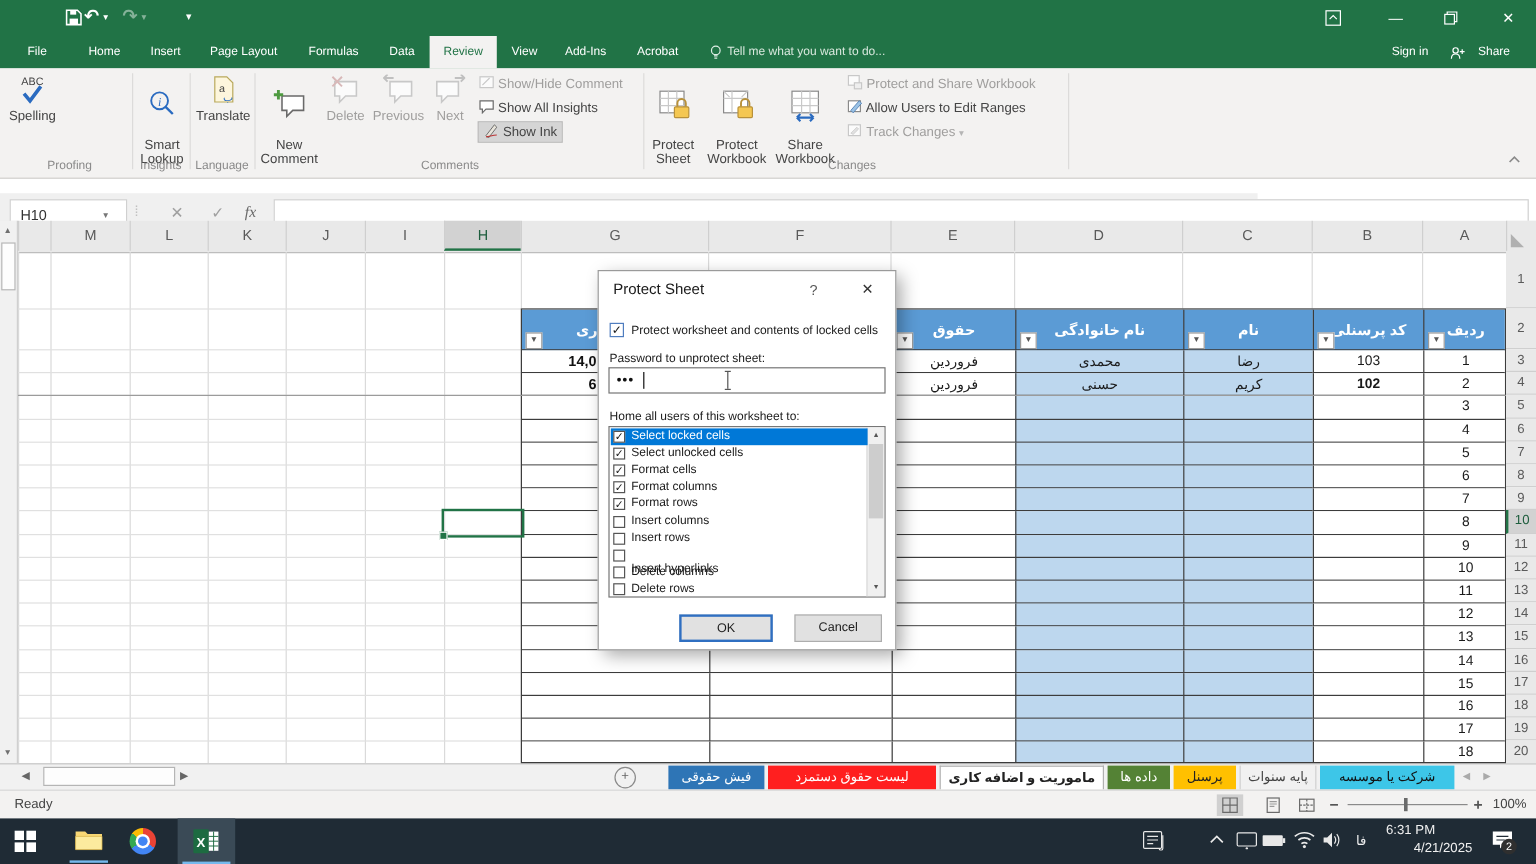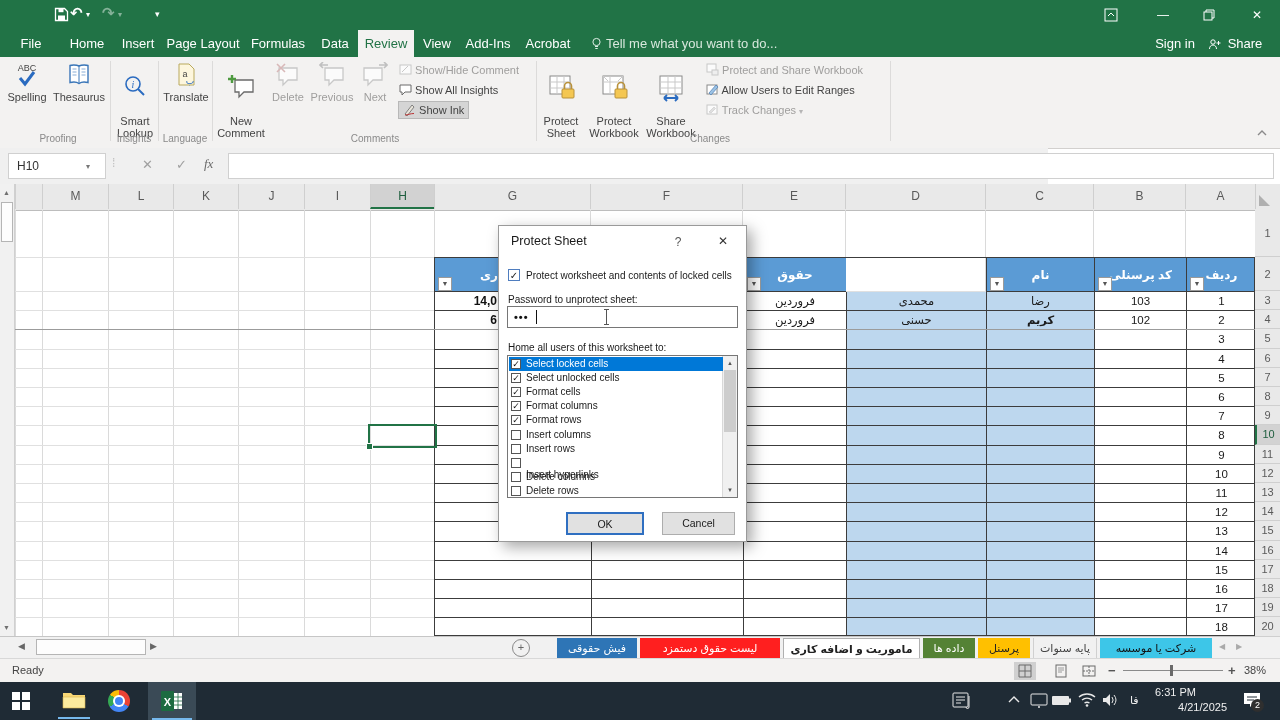--- a/index.html
+++ b/index.html
@@ -8,33 +8,33 @@
        -webkit-font-smoothing:antialiased;}
   .abs{position:absolute;}
   
   .titlebar{left:0;top:0;width:1280px;height:30px;background:#217346;color:#fff;}
   .qat{color:#fff;font-size:13px;}
   .dim{opacity:.45;}
   .wintitle{left:0;top:7px;width:1280px;text-align:center;font-size:12px;color:#eaf3ee;}
   .winbtn{top:8px;color:#fff;font-size:12px;width:30px;text-align:center;}
   
   .tabbar{left:0;top:30px;width:1280px;height:27px;background:#217346;}
-  .rtab{top:0;height:27px;line-height:27px;color:#fff;font-size:13px;text-align:center;}
+  .rtab{top:0;height:27px;line-height:27px;color:#fff;font-size:10px;text-align:center;}
   .rtab.active{background:#f3f2f1;color:#217346;}
   
   .ribbon{left:0;top:57px;width:1280px;height:91px;background:#f3f2f1;border-bottom:1px solid #d2d0ce;}
   .bigbtn{top:3px;height:72px;text-align:center;font-size:11px;line-height:12px;color:#444;}
   .bigbtn .bicon{display:block;margin:2px auto 3px auto;width:26px;height:26px;}
   .grouplabel{top:76px;font-size:10px;color:#8a8a8a;text-align:center;}
   .gsep{top:4px;width:1px;height:80px;background:#dcdbda;}
   .smallbtn{height:16px;font-size:11px;color:#444;line-height:16px;white-space:nowrap;}
   .gray{color:#9f9e9d;}
   .pressed{background:#d5d5d5;outline:1px solid #b8b8b8;}
   
-  .fbar{left:0;top:148px;width:1048px;height:36px;background:#f0f0f0;border-bottom:1px solid #cfcfcf;}
+  .fbar{left:0;top:161px;width:1048px;height:36px;background:#f0f0f0;border-bottom:1px solid #cfcfcf;}
   .namebox{left:8px;top:5px;width:88px;height:24px;background:#fff;border:1px solid #d0d0d0;font-size:12px;line-height:24px;padding-left:8px;color:#333;}
   .finput{left:228px;top:5px;width:1044px;height:24px;background:#fff;border:1px solid #d0d0d0;}
   
   .colheads{left:0;top:184px;width:1280px;height:26px;background:#e9e9e9;border-bottom:1px solid #bdbdbd;}
   .colcell{top:0;height:25px;line-height:25px;text-align:center;font-size:12px;color:#5a5a5a;border-left:1px solid #cfcfcf;box-sizing:border-box;}
   .colcell.sel{background:#d2d2d2;border-bottom:2px solid #217346;color:#1e5e3e;}
   .rowcell{left:0;width:25px;text-align:center;font-size:11px;color:#5a5a5a;border-bottom:1px solid #cfcfcf;box-sizing:border-box;background:#e9e9e9;}
   .rowcell.sel{background:#d2d2d2;border-left:2px solid #217346;color:#1e5e3e;}
   .vline{top:210px;width:1px;height:426px;background:#dadada;}
   .hline{left:15px;width:1240px;height:1px;background:#e0e0e0;}
@@ -123,30 +123,20 @@
 
   <div class="abs ribbon">
     <div class="abs bigbtn" style="left:4px;width:46px;">
       <span class="bicon">
           <svg width="26" height="26" viewBox="0 0 26 26">
             <text x="13" y="9" font-size="9" fill="#444" text-anchor="middle" font-family="sans-serif">ABC</text>
             <path d="M6 16l5 6 9-12" fill="none" stroke="#2a6bc0" stroke-width="3"></path>
           </svg>
         </span>
       <span>Spelling</span>
-    </div>
-    <div class="abs bigbtn" style="left:50px;width:58px;">
-      <span class="bicon">
-          <svg width="26" height="26" viewBox="0 0 26 26">
-            <path d="M13 4C10 2.5 5 3 4 3.5v17c3-.8 7-.5 9 1 2-1.5 6-1.8 9-1v-17C21 3 16 2.5 13 4z" fill="#fff" stroke="#3a76b8" stroke-width="1.4"></path>
-            <path d="M13 4v17.5" stroke="#3a76b8"></path>
-            <path d="M6.5 7h4M6.5 10h4M6.5 13h4M15.5 7h4M15.5 10h4M15.5 13h4" stroke="#88add6" stroke-width="1"></path>
-          </svg>
-        </span>
-      <span>Thesaurus</span>
     </div>
     <div class="abs gsep" style="left:110px;"></div>
     <div class="abs bigbtn" style="left:112px;width:46px;white-space:pre-line;">
       <span class="bicon"><svg width="26" height="26" viewBox="0 0 26 26">
             <circle cx="11" cy="10" r="7" fill="none" stroke="#2a6bc0" stroke-width="1.6"></circle>
             <path d="M16 15l6 6" stroke="#2a6bc0" stroke-width="2"></path>
             <text x="11" y="14" font-size="10" fill="#2a6bc0" text-anchor="middle" font-family="serif" font-style="italic">i</text>
           </svg></span>
       <span style="white-space:pre-line;">Smart
 Lookup</span>
@@ -386,20 +376,24 @@
         <div class="filterbtn" style="left: 3px; top: 19px;">▼</div>
       </div>
       <div class="tcell thead" style="position: absolute; left: 156px; top: 0px; width: 152px; height: 34px; background: rgb(91, 155, 213);">
         <span dir="rtl"></span>
         <div class="filterbtn" style="left: 3px; top: 19px;">▼</div>
       </div>
       <div class="tcell thead" style="position: absolute; left: 308px; top: 0px; width: 103px; height: 34px; background: rgb(91, 155, 213);">
         <span dir="rtl">حقوق</span>
         <div class="filterbtn" style="left: 3px; top: 19px;">▼</div>
       </div>
+      <div class="tcell thead" style="position: absolute; left: 411px; top: 0px; width: 140px; height: 34px; background: rgb(91, 155, 213);">
+        <span dir="rtl">نام خانوادگی</span>
+        <div class="filterbtn" style="left: 3px; top: 19px;">▼</div>
+      </div>
       <div class="tcell thead" style="position: absolute; left: 551px; top: 0px; width: 108px; height: 34px; background: rgb(91, 155, 213);">
         <span dir="rtl">نام</span>
         <div class="filterbtn" style="left: 3px; top: 19px;">▼</div>
       </div>
       <div class="tcell thead" style="position: absolute; left: 659px; top: 0px; width: 92px; height: 34px; background: rgb(91, 155, 213);">
         <span dir="rtl">کد پرسنلی</span>
         <div class="filterbtn" style="left: 3px; top: 19px;">▼</div>
       </div>
       <div class="tcell thead" style="position: absolute; left: 751px; top: 0px; width: 70px; height: 34px; background: rgb(91, 155, 213);">
         <span dir="rtl">ردیف</span>
@@ -428,24 +422,24 @@
         <div style="position: absolute; left: 0px; top: 0px; width: 62px; height: 19.2px; line-height: 19.2px; text-align: right; font-weight: bold; font-size: 12px; color: rgb(17, 17, 17);">6</div>
       </div>
       <div class="tcell" style="position: absolute; left: 156px; top: 53.2px; width: 152px; height: 19.2px; background: rgb(255, 255, 255);"></div>
       <div class="tcell" style="position: absolute; left: 308px; top: 53.2px; width: 103px; height: 19.2px; background: rgb(255, 255, 255);">
         <span dir="rtl" style="color: rgb(26, 26, 26);">فروردین</span>
       </div>
       <div class="tcell" style="position: absolute; left: 411px; top: 53.2px; width: 140px; height: 19.2px; background: rgb(189, 215, 238);">
         <span dir="rtl" style="color: rgb(26, 26, 26);">حسنی</span>
       </div>
       <div class="tcell" style="position: absolute; left: 551px; top: 53.2px; width: 108px; height: 19.2px; background: rgb(189, 215, 238);">
-        <span dir="rtl" style="color: rgb(26, 26, 26); font-weight: bold;">کریم</span>
+        <span dir="rtl" style="color: rgb(26, 26, 26);">کریم</span>
       </div>
       <div class="tcell" style="position: absolute; left: 659px; top: 53.2px; width: 92px; height: 19.2px; background: rgb(255, 255, 255);">
-        <span dir="rtl" style="color: rgb(26, 26, 26);">102</span>
+        <span dir="rtl" style="color: rgb(26, 26, 26); font-weight: bold;">102</span>
       </div>
       <div class="tcell" style="position: absolute; left: 751px; top: 53.2px; width: 70px; height: 19.2px; background: rgb(255, 255, 255);">
         <span dir="rtl" style="color: rgb(26, 26, 26);">2</span>
       </div>
       <div class="tcell" style="position: absolute; left: 0px; top: 72.4px; width: 156px; height: 19.2px; background: rgb(255, 255, 255); border-left: none;"></div>
       <div class="tcell" style="position: absolute; left: 156px; top: 72.4px; width: 152px; height: 19.2px; background: rgb(255, 255, 255);"></div>
       <div class="tcell" style="position: absolute; left: 308px; top: 72.4px; width: 103px; height: 19.2px; background: rgb(255, 255, 255);"></div>
       <div class="tcell" style="position: absolute; left: 411px; top: 72.4px; width: 140px; height: 19.2px; background: rgb(189, 215, 238);"></div>
       <div class="tcell" style="position: absolute; left: 551px; top: 72.4px; width: 108px; height: 19.2px; background: rgb(189, 215, 238);"></div>
       <div class="tcell" style="position: absolute; left: 659px; top: 72.4px; width: 92px; height: 19.2px; background: rgb(255, 255, 255);"></div>
@@ -688,21 +682,21 @@
     <div class="abs" style="left:1082px;top:5px;">
       <svg width="14" height="14" viewBox="0 0 14 14">
           <rect x="1" y="2" width="12" height="10" fill="none" stroke="#6a6a6a"></rect>
           <path d="M7 2v10M1 7h12" stroke="#6a6a6a" stroke-dasharray="2 1"></path>
         </svg>
     </div>
     <div class="abs" style="left:1108px;top:4px;font-size:13px;color:#555;font-weight:bold;">−</div>
     <div class="abs" style="left:1123px;top:11px;width:100px;height:1px;background:#8a8a8a;"></div>
     <div class="abs" style="left:1170px;top:6px;width:3px;height:11px;background:#6a6a6a;"></div>
     <div class="abs" style="left:1228px;top:4px;font-size:13px;color:#555;font-weight:bold;">+</div>
-    <div class="abs" style="left:1244px;top:5px;">38%</div>
+    <div class="abs" style="left:1244px;top:5px;">100%</div>
   </div>
 
   <div class="abs taskbar">
     <div class="abs" style="left:12px;top:10px;">
       <svg width="18" height="18" viewBox="0 0 18 18">
           <rect x="0" y="0" width="8" height="8" fill="#fff"></rect>
           <rect x="10" y="0" width="8" height="8" fill="#fff"></rect>
           <rect x="0" y="10" width="8" height="8" fill="#fff"></rect>
           <rect x="10" y="10" width="8" height="8" fill="#fff"></rect>
         </svg>

